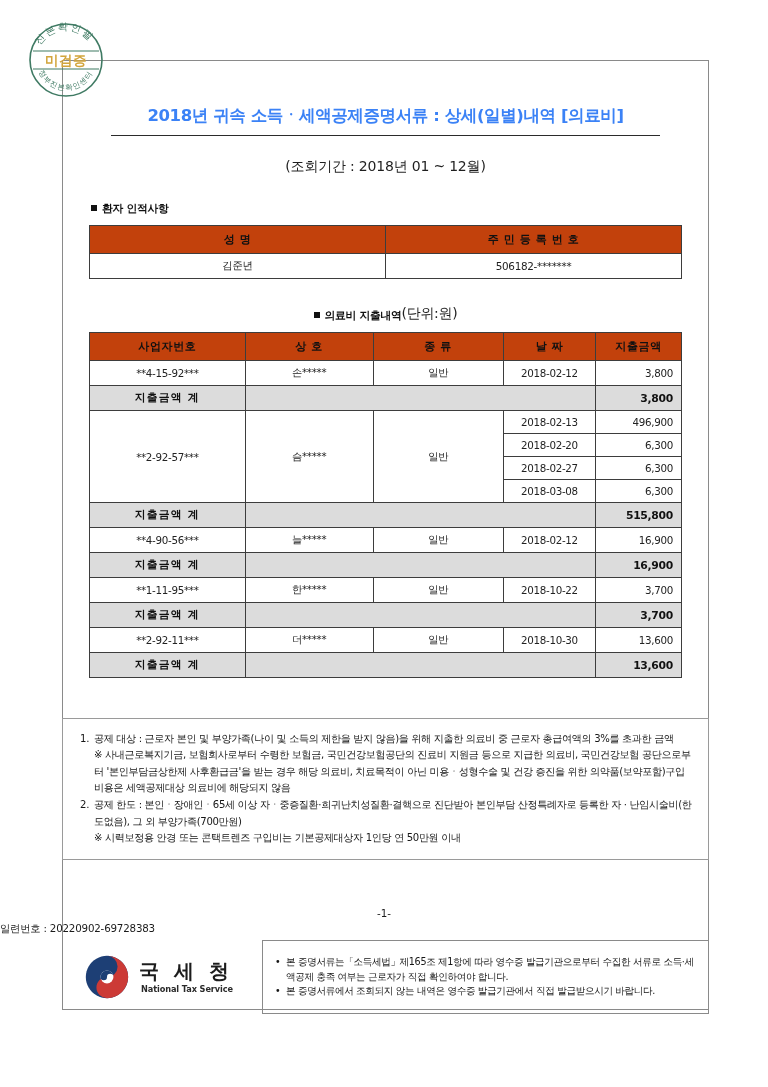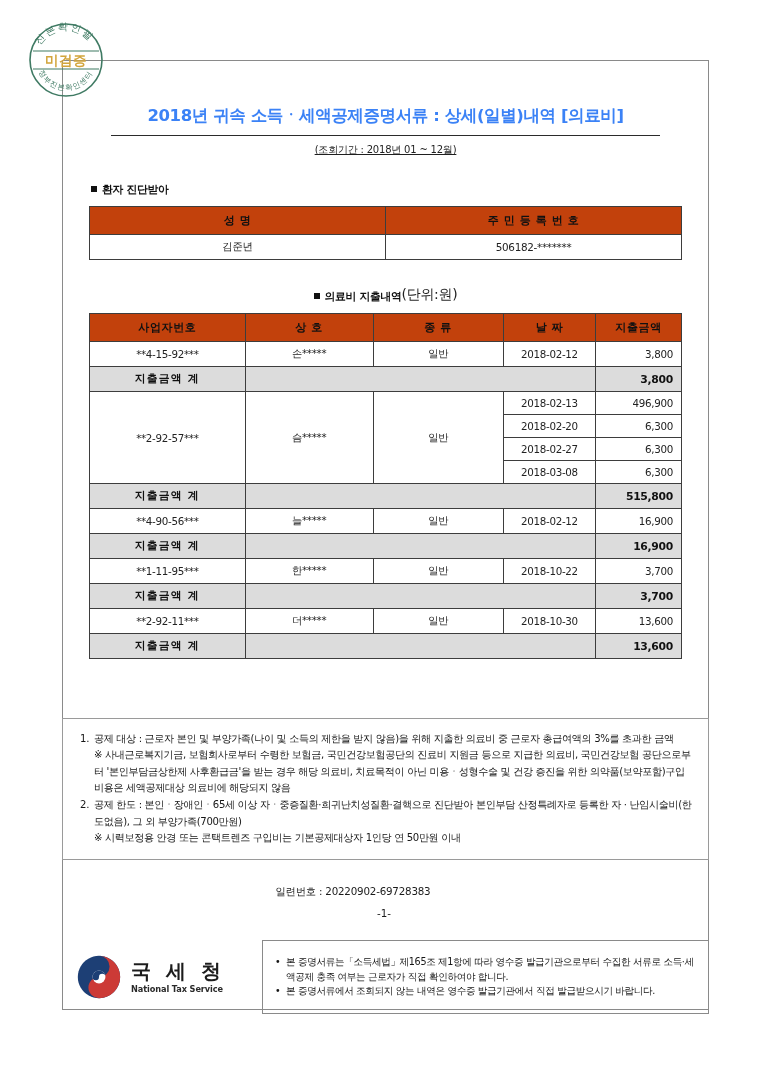--- a/index.html
+++ b/index.html
@@ -52,25 +52,24 @@
     margin: 12px 0 0 0;
     line-height: 1.3;
   }
   .title-rule {
     border: none;
     border-top: 1.2px solid #2b2b2b;
     margin: 9px 22px 0 22px;
   }
   .doc-period {
     text-align: center;
-    font-size: 10px;
+    font-size: 14px;
     color: #1f1f1f;
-    margin-top: 7px;
+    margin-top: 22px;
     letter-spacing: -0.2px;
-    text-decoration: underline;
   }
 
   
   .section-head {
     font-size: 10.8px;
     font-weight: bold;
     color: #111;
     margin: 26px 0 9px 2px;
     letter-spacing: -0.3px;
   }
@@ -176,22 +175,22 @@
   .note-body { flex: 1 1 auto; }
   .note-sub {
     display: block;
     text-indent: 0;
   }
 
   
   .serial-no {
     position: absolute;
     left: 0; right: 62px;
-    top: 885px;
-    text-align: center;
+    top: 922px;
+    text-align: left;
     font-size: 10.3px;
     color: #1a1a1a;
     letter-spacing: -0.2px;
   }
   .page-no {
     position: absolute;
     left: 0; right: 0;
     top: 907px;
     text-align: center;
     font-size: 10.3px;
@@ -206,21 +205,22 @@
     width: 647px;
     height: 78px;
     display: flex;
     align-items: center;
   }
   .logo-wrap {
     display: flex;
     align-items: center;
     flex: 0 0 auto;
     width: 200px;
-    padding-left: 14px;
+    padding-left: 22px;
+    text-align: right;
   }
   .taeguk { width: 46px; height: 46px; flex: 0 0 auto; }
   .taeguk svg { display: block; }
   .logo-text {
     margin-left: 9px;
     line-height: 1;
   }
   .logo-ko {
     font-size: 20px;
     font-weight: bold;
@@ -282,21 +282,21 @@
 </div>
 
 <div class="page-frame">
   <div class="inner">
 
     <h1 class="doc-title">2018년 귀속 소득ㆍ세액공제증명서류 : 상세(일별)내역 [의료비]</h1>
     <hr class="title-rule">
     <div class="doc-period">(조회기간 : 2018년 01 ~ 12월)</div>
 
     <div class="section-head">
-      <span class="bullet"></span><span>환자 진단받아</span>
+      <span class="bullet"></span><span>환자 인적사항</span>
     </div>
     <table class="tbl-person">
       <thead class="t-head">
         <tr>
           <th style="width:50%">성  명</th>
           <th style="width:50%">주 민 등 록 번 호</th>
         </tr>
       </thead>
       <tbody>
         <tr>

